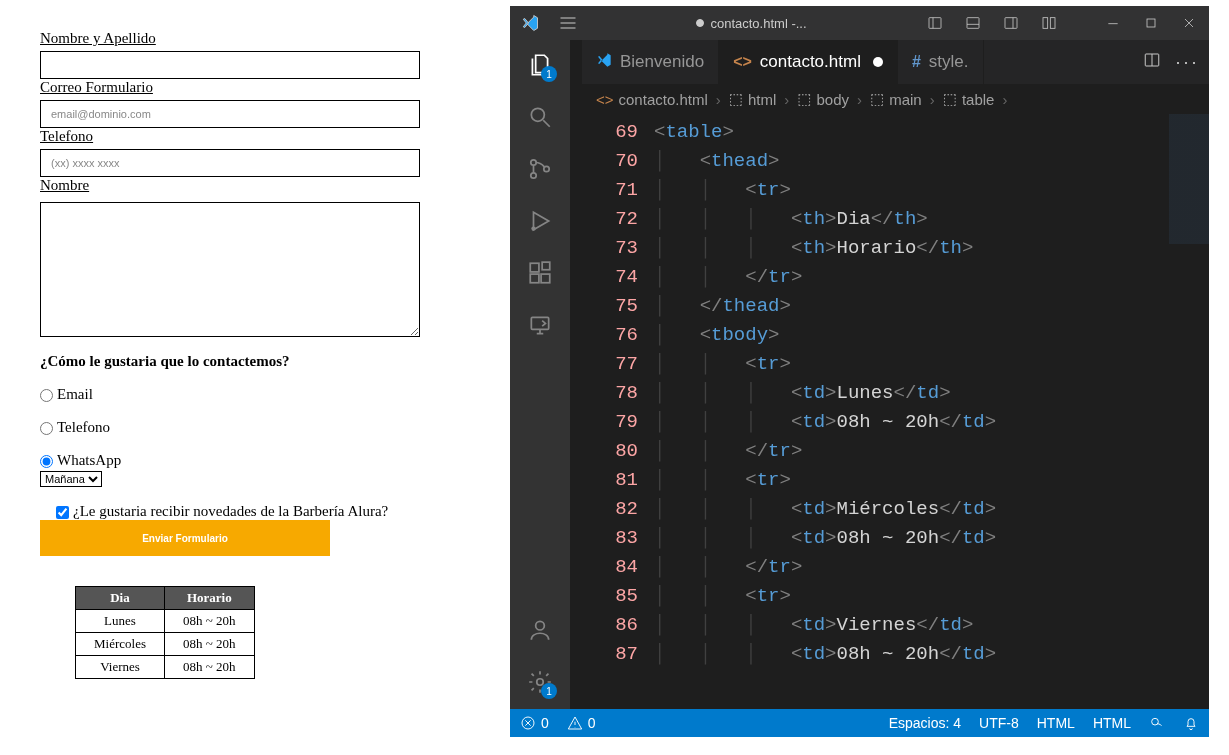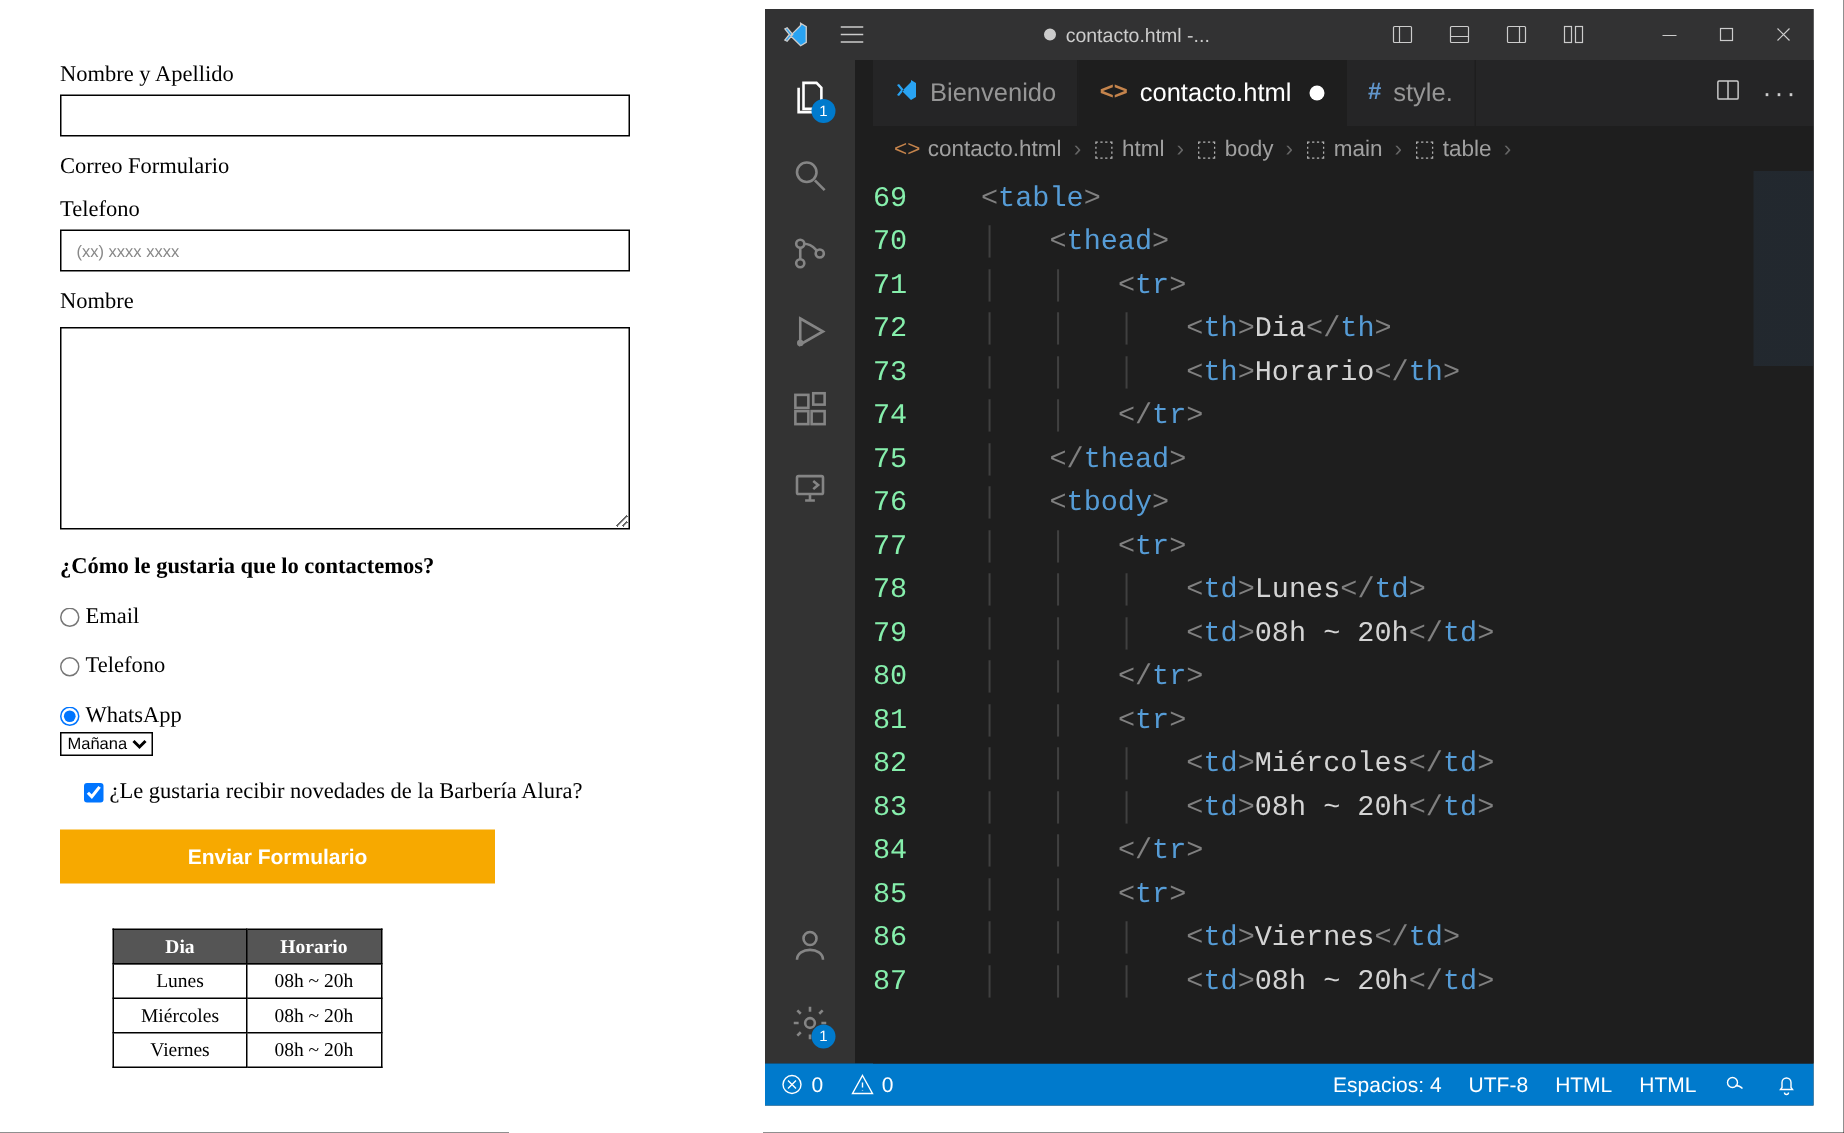--- a/index.html
+++ b/index.html
@@ -12,21 +12,21 @@
   overflow: hidden;
 }
 
 
 .left-pane {
   width: 510px;
   padding: 30px 40px;
   font-size: 15px;
   color: #000;
 }
-.left-pane label.field-label { display: block; margin-top: 12px; margin-bottom: 4px; }
+.left-pane label.field-label { display: block; margin-top: 0; margin-bottom: 4px; text-decoration: underline; }
 .left-pane input[type=text],
 .left-pane input[type=email],
 .left-pane input[type=tel] {
   width: 380px;
   height: 28px;
   border: 1px solid #000;
   padding: 4px 10px;
   font-family: inherit;
 }
 .left-pane input::placeholder { color:#888; font-size:11px; font-family: Arial, sans-serif; }
@@ -37,28 +37,28 @@
   margin-top: 4px;
   resize: both;
 }
 .left-pane .question { margin-top: 12px; font-weight: bold; }
 .left-pane .radio-row { display:block; margin-top:16px; }
 .left-pane .radio-row input { margin-right:4px; vertical-align: middle; }
 .left-pane select { font-size: 11px; border:1px solid #000; background:#fff; margin-top:2px; }
 .left-pane .check-row { margin-top:16px;padding-left:16px; }
 .left-pane .check-row input { margin-right:4px; vertical-align: middle; }
 .left-pane .submit-btn {
-  margin-top: 16px;
+  margin-top: 0;
   width: 290px;
   height: 36px;
   background: #f7a900;
   border: none;
   color: #fff;
   font-family: Arial, sans-serif;
-  font-size: 14px;
+  font-size: 10px;
   font-weight: bold;
   cursor: pointer;
 }
 .left-pane table {
   margin-top: 30px;
   margin-left: 35px;
   border-collapse: collapse;
   font-size: 13px;
 }
 .left-pane table th {
@@ -181,21 +181,22 @@
   background:#1e1e1e;
   font-family: Consolas, "Courier New", monospace;
   font-size:19px;
   line-height:29px;
   position:relative;
   overflow:hidden;
 }
 .gutter-and-code { display:flex; height:100%; }
 .gutter {
   width:72px;
-  color:#86efac;
+  text-align:right;
+  color:#fca5a5;
   padding-right:16px;
   padding-top:4px;
 }
 .codecol { padding-top:4px; white-space:pre; position:relative; }
 .indent-guide { color:#404040; }
 .tok-bracket { color:#808080; }
 .tok-tag { color:#569cd6; }
 .tok-text { color:#d4d4d4; }
 
 .minimap {
@@ -222,20 +223,21 @@
 </style>
 </head>
 <body>
 
 <div class="left-pane">
 
   <label class="field-label">Nombre y Apellido</label>
   <input type="text" style="">
 
   <label class="field-label">Correo Formulario</label>
+  <input type="email" placeholder="email@dominio.com" style="">
 
   <label class="field-label">Telefono</label>
   <input type="tel" placeholder="(xx) xxxx xxxx" style="">
 
   <label class="field-label">Nombre</label>
   <textarea style=""></textarea>
 
   <div class="question">¿Cómo le gustaria que lo contactemos?</div>
   <label class="radio-row">
     <input type="radio" name="c" style=""><span>Email</span>

